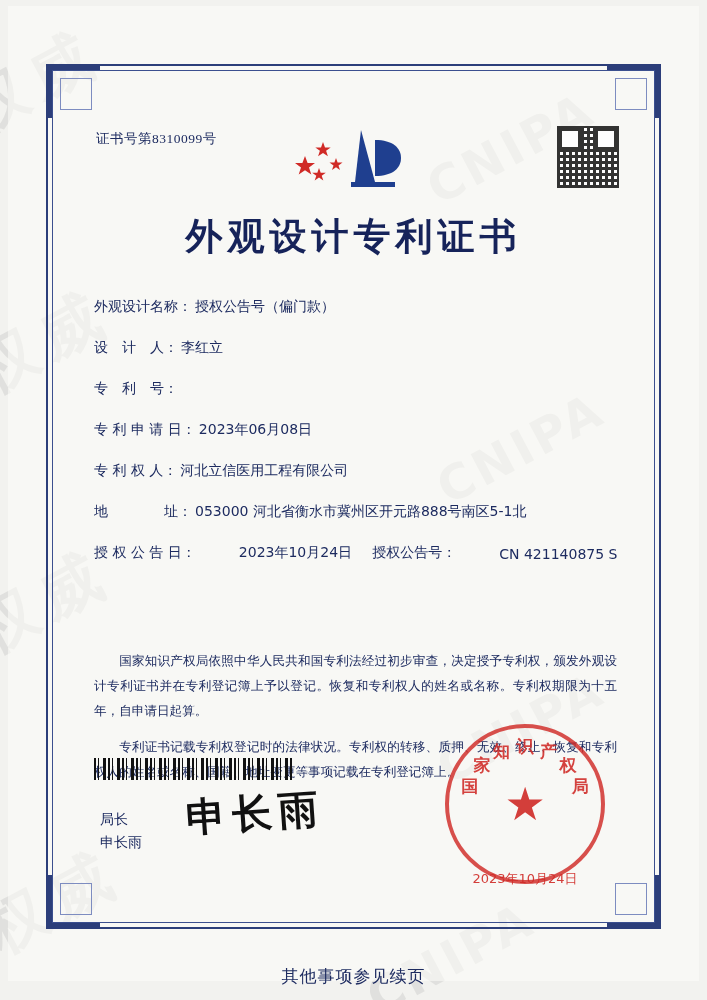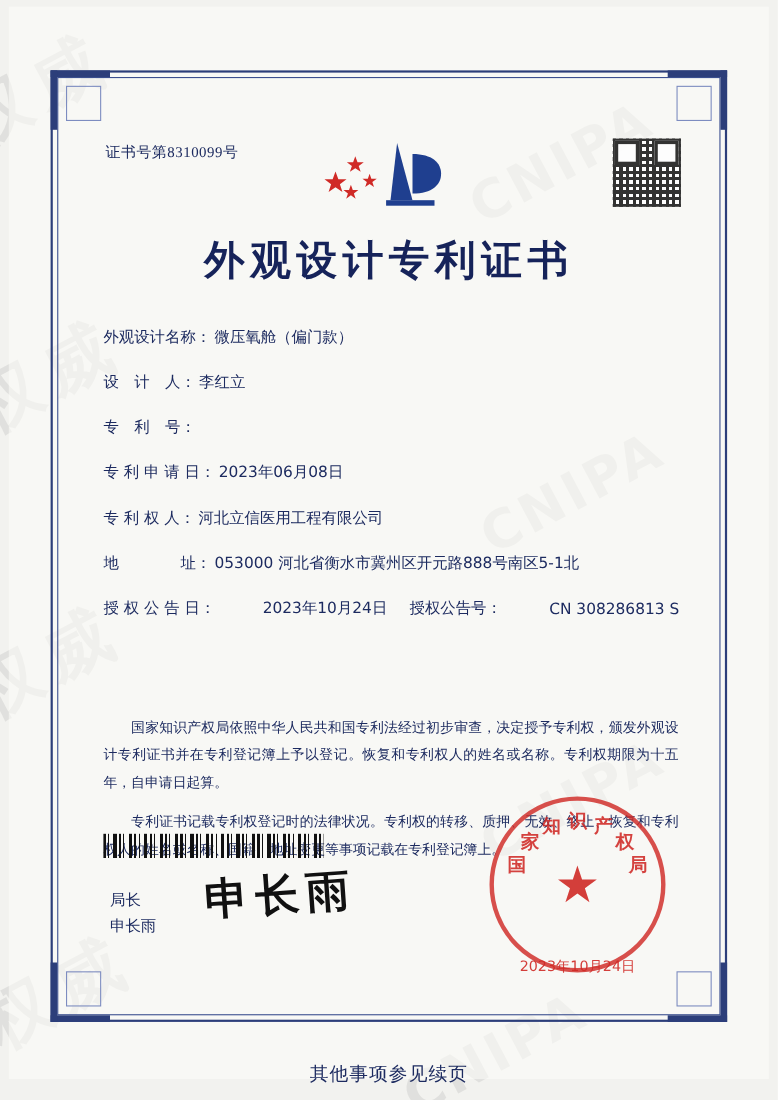--- a/index.html
+++ b/index.html
@@ -361,21 +361,21 @@
         <path d="M86 18 C104 18 112 26 112 36 C112 46 104 54 86 54 Z" fill="#1f3f8f"></path>
         <rect x="62" y="60" width="44" height="5" fill="#1f3f8f"></rect>
       </svg>
     </div>
 
     <div class="title">外观设计专利证书</div>
 
     <div class="fields">
       <div class="field-row">
         <span class="field-label">外观设计名称：</span>
-        <span class="field-value">微压氧舱（偏门款）</span>
+        <span class="field-value">授权公告号（偏门款）</span>
       </div>
       <div class="field-row">
         <span class="field-label">设　计　人：</span>
         <span class="field-value">李红立</span>
       </div>
       <div class="field-row">
         <span class="field-label">专　利　号：</span>
       </div>
       <div class="field-row">
         <span class="field-label">专 利 申 请 日：</span>
@@ -389,21 +389,21 @@
         <span class="field-label">地　　　　址：</span>
         <span class="field-value">053000 河北省衡水市冀州区开元路888号南区5-1北</span>
       </div>
       <div class="field-row dual">
         <span class="pair left">
           <span class="field-label">授 权 公 告 日：</span>
           <span class="field-value">2023年10月24日</span>
         </span>
         <span class="pair right">
           <span class="field-label">授权公告号：</span>
-          <span class="field-value">CN 308286813 S</span>
+          <span class="field-value">CN 421140875 S</span>
         </span>
       </div>
     </div>
 
     <div class="paragraphs">
       <p>国家知识产权局依照中华人民共和国专利法经过初步审查，决定授予专利权，颁发外观设计专利证书并在专利登记簿上予以登记。恢复和专利权人的姓名或名称。专利权期限为十五年，自申请日起算。</p>
       <p>专利证书记载专利权登记时的法律状况。专利权的转移、质押、无效、终止、恢复和专利权人的姓名或名称、国籍、地址变更等事项记载在专利登记簿上。</p>
     </div>
 
     <div class="barcode"></div>

